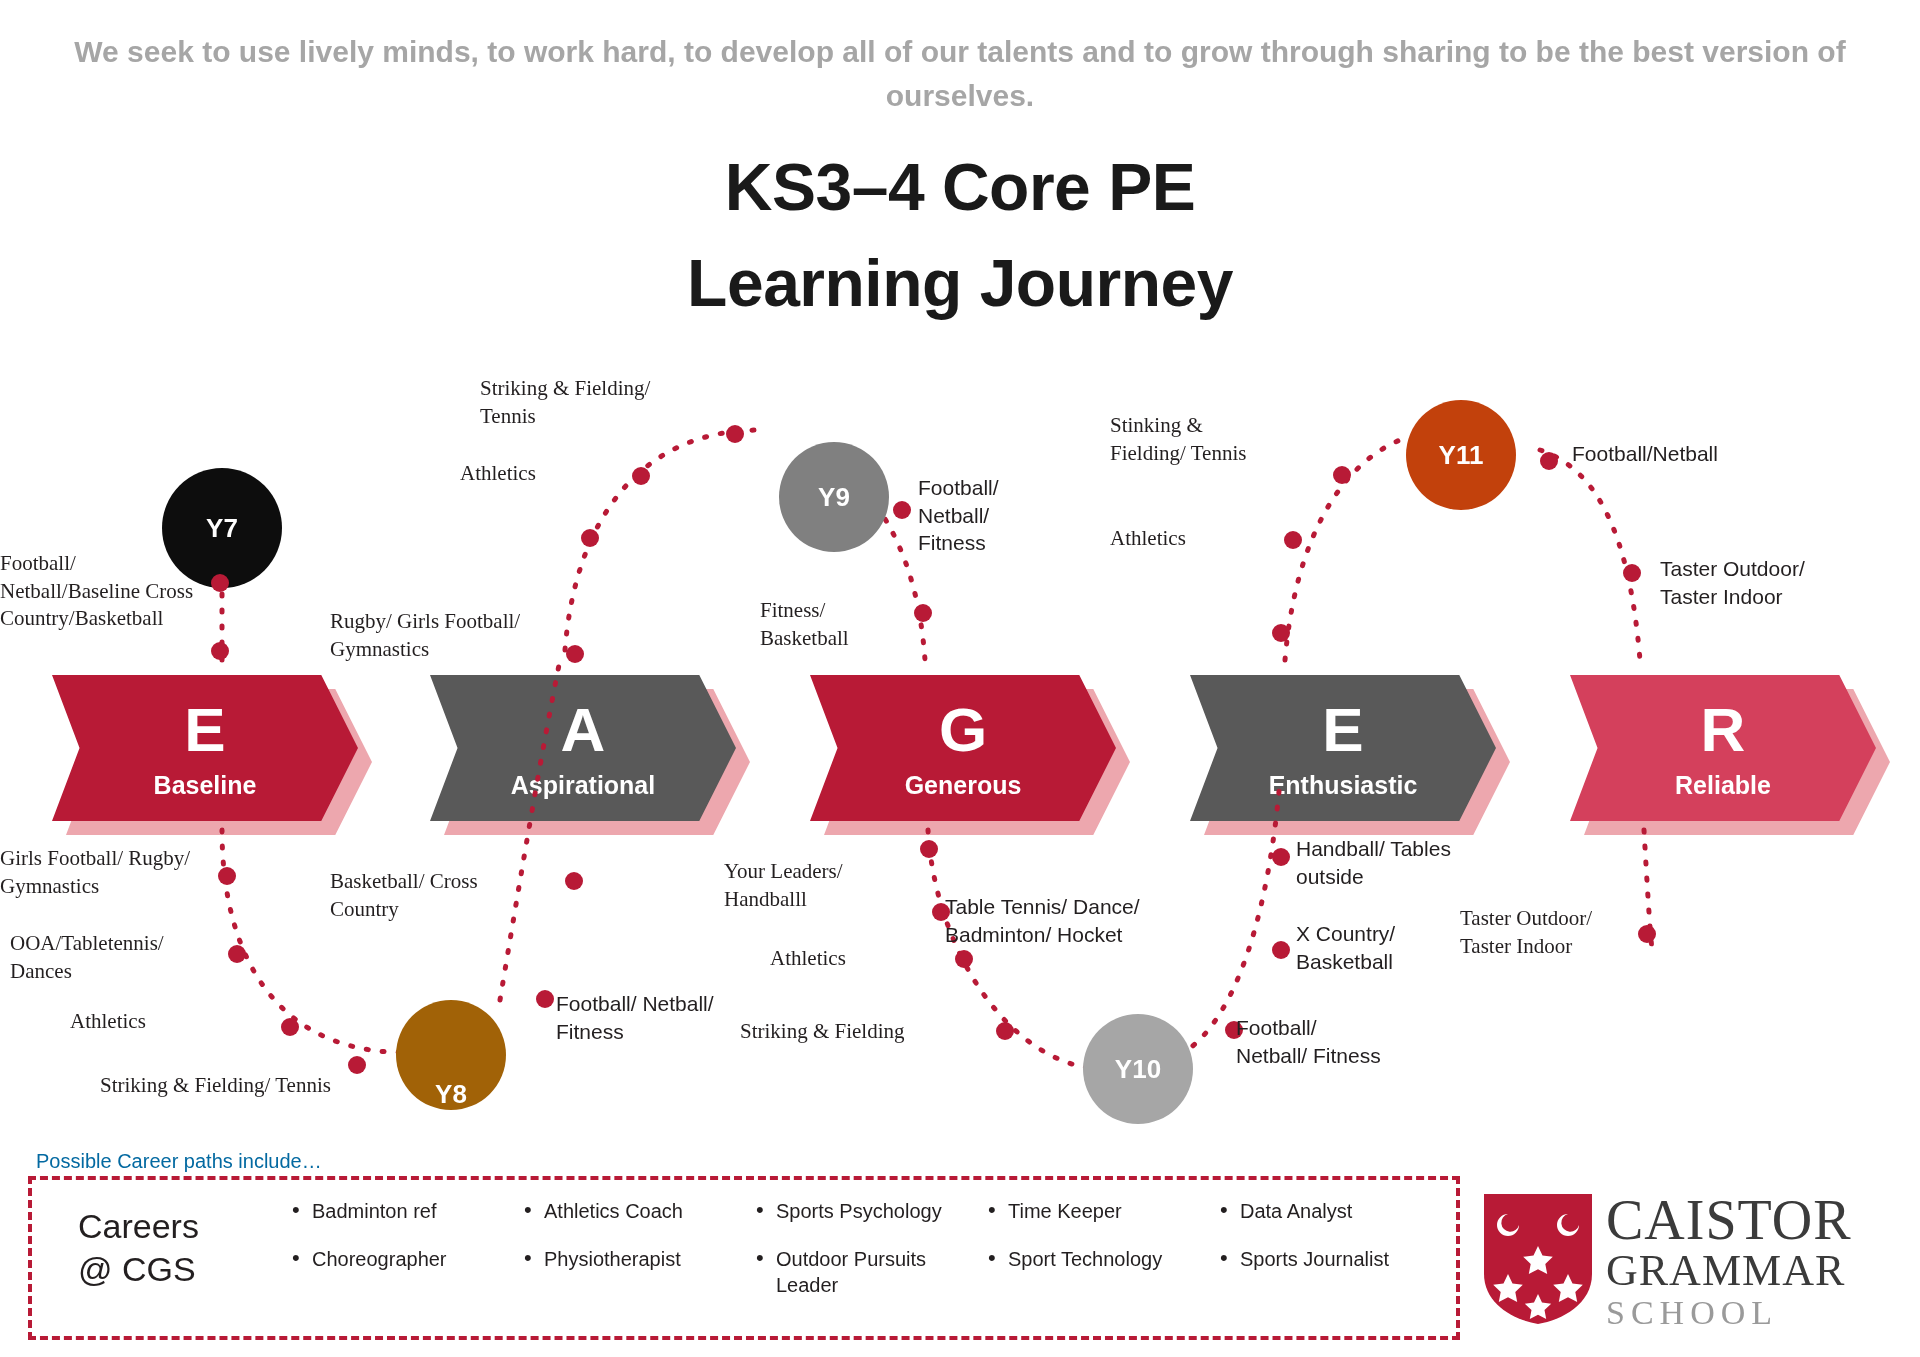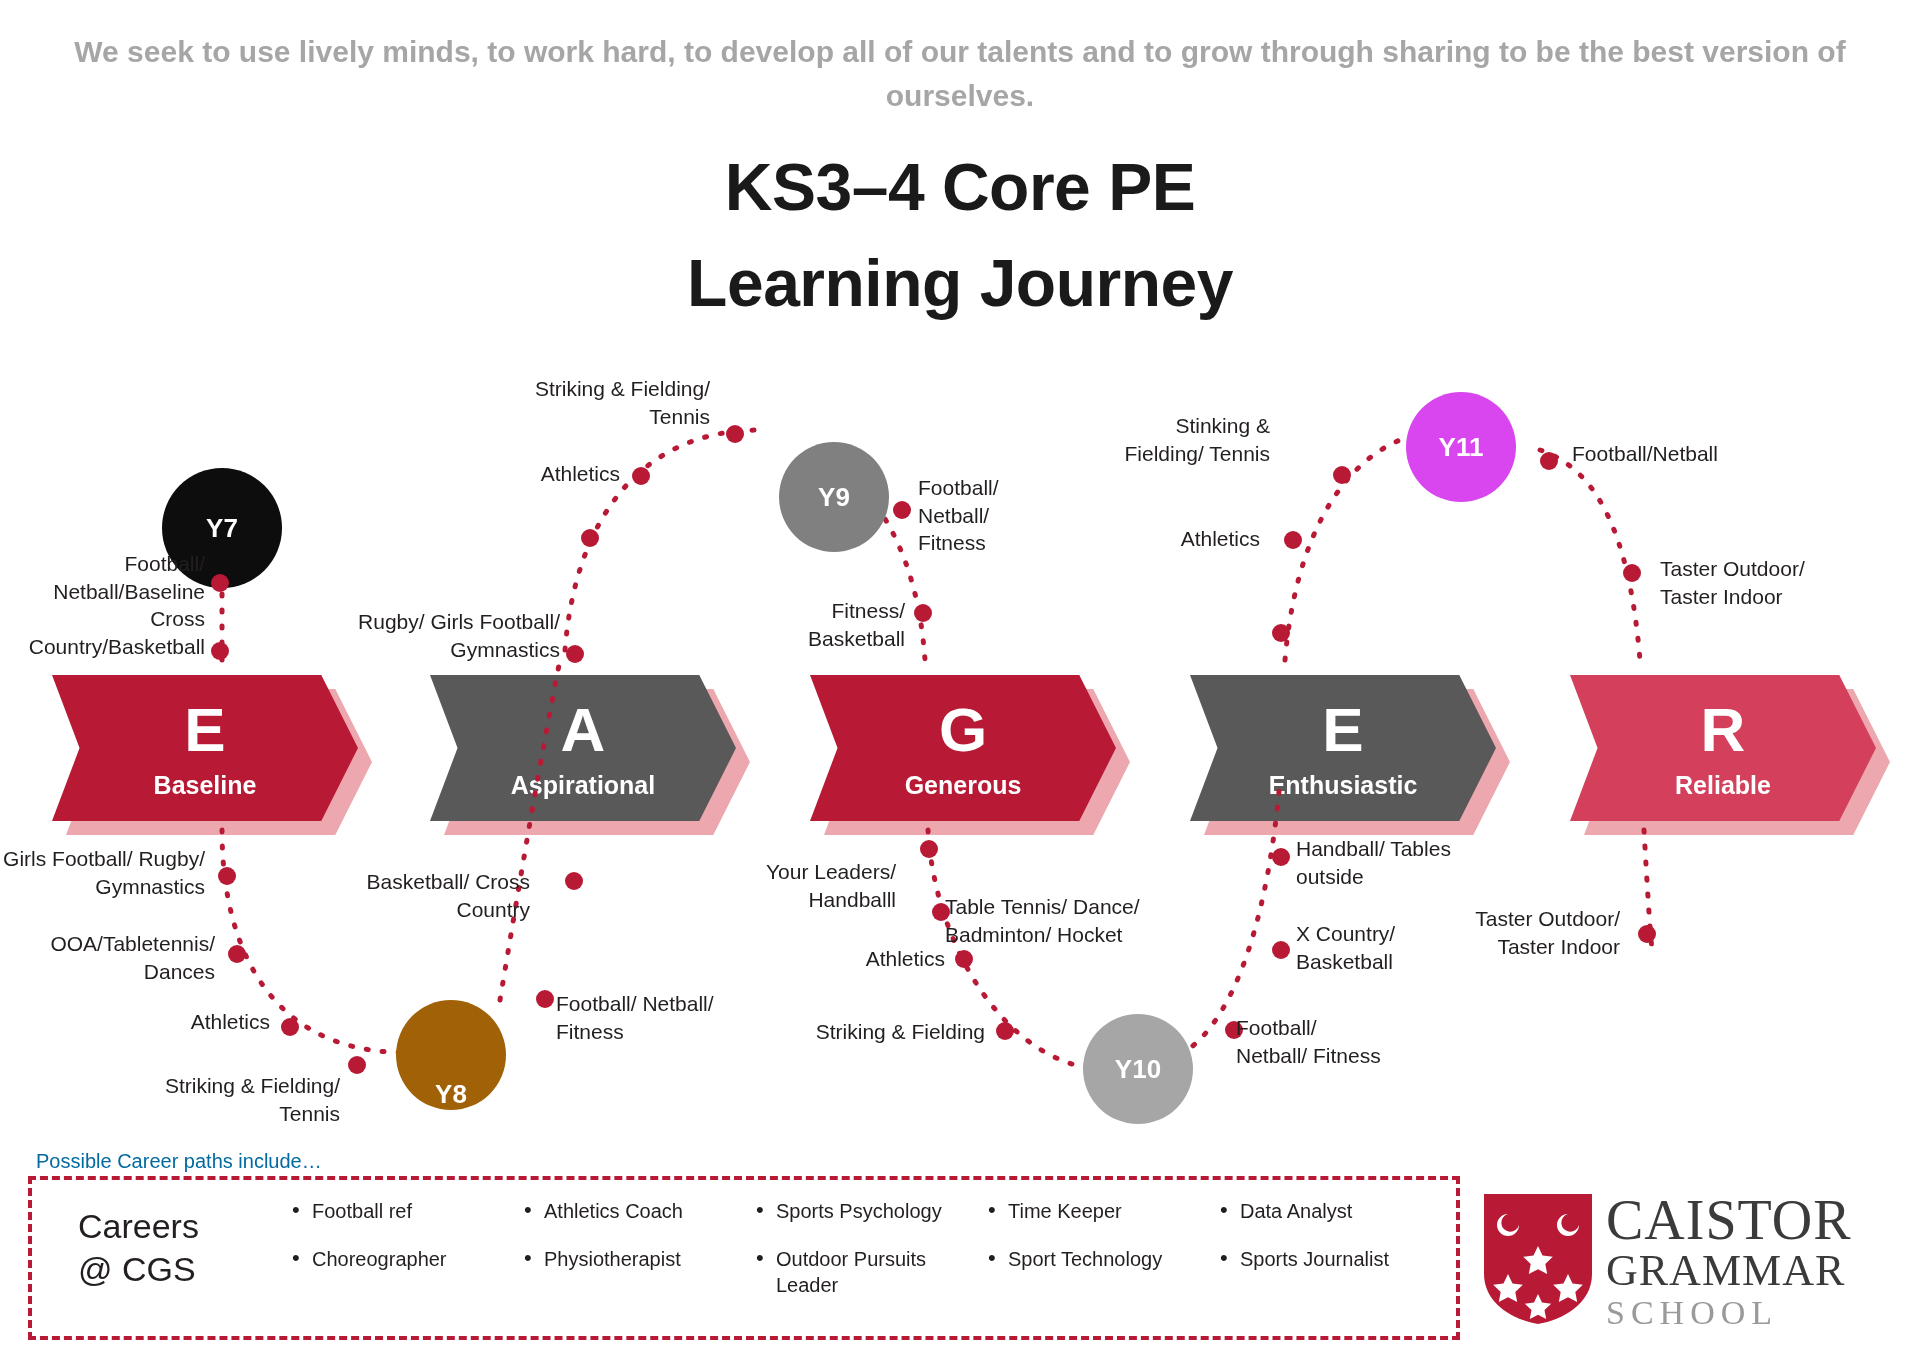--- a/index.html
+++ b/index.html
@@ -46,21 +46,21 @@
   .ycircle {
     position:absolute; border-radius:50%;
     display:flex; align-items:center; justify-content:center;
     color:#fff; font-weight:bold; font-size:26px;
   }
 
   
   .lab {
     position:absolute; font-size:21px; line-height:1.32; color:#231f20;
   }
-  .lab.r { text-align:right; }
+  .lab.r { text-align:left;font-family:Liberation Serif, serif; }
   .lab.l { text-align:left; }
 
   
   .dot {
     position:absolute; border-radius:50%; background:#b81a36;
   }
   .bigdot { width:18px; height:18px; }
 
   
   .careers-caption {
@@ -174,21 +174,21 @@
   </div>
   <div class="ycircle" style="left:396px; top:1000px; width:110px; height:110px; background:#a16207;align-items:flex-end;">
     <span>Y8</span>
   </div>
   <div class="ycircle" style="left:779px; top:442px; width:110px; height:110px; background:#808080;">
     <span>Y9</span>
   </div>
   <div class="ycircle" style="left:1083px; top:1014px; width:110px; height:110px; background:#a6a6a6;">
     <span>Y10</span>
   </div>
-  <div class="ycircle" style="left:1406px; top:392px; width:110px; height:110px; background:#d946ef;">
+  <div class="ycircle" style="left:1406px; top:400px; width:110px; height:110px; background:#c2410c;">
     <span>Y11</span>
   </div>
 
   <div class="dot bigdot" style="left:211px; top:574px;"></div>
   <div class="dot bigdot" style="left:211px; top:642px;"></div>
   <div class="dot bigdot" style="left:218px; top:867px;"></div>
   <div class="dot bigdot" style="left:228px; top:945px;"></div>
   <div class="dot bigdot" style="left:281px; top:1018px;"></div>
   <div class="dot bigdot" style="left:348px; top:1056px;"></div>
 
@@ -248,21 +248,21 @@
 
   <div class="careers-caption">Possible Career paths include…</div>
   <div class="careers-box"></div>
   <div class="careers-title">
     <div>Careers</div>
     <div>@ CGS</div>
   </div>
 
   <div class="careers-cols">
     <div class="ccol">
-      <div class="citem">Football ref</div>
+      <div class="citem">Badminton ref</div>
       <div class="citem">Choreographer</div>
     </div>
     <div class="ccol">
       <div class="citem">Athletics Coach</div>
       <div class="citem">Physiotherapist</div>
     </div>
     <div class="ccol">
       <div class="citem">Sports Psychology</div>
       <div class="citem">Outdoor Pursuits Leader</div>
     </div>

